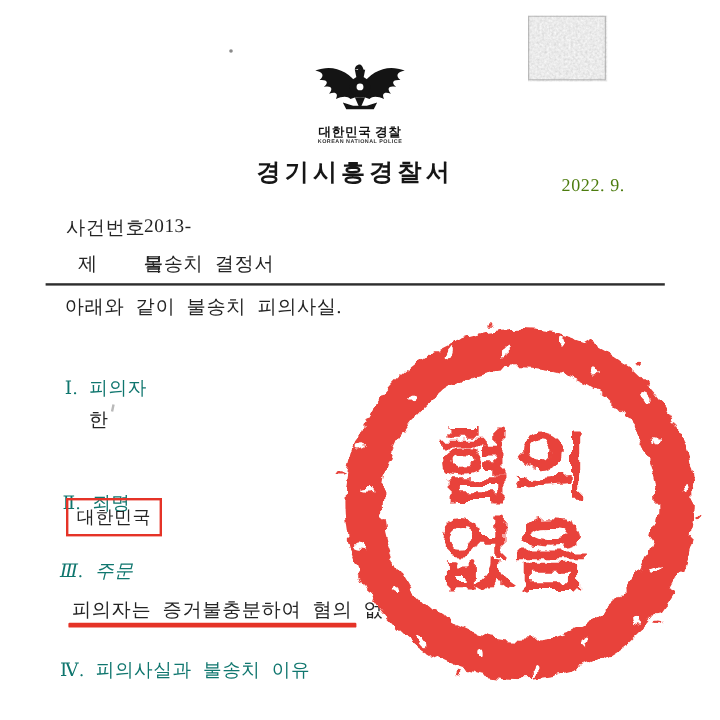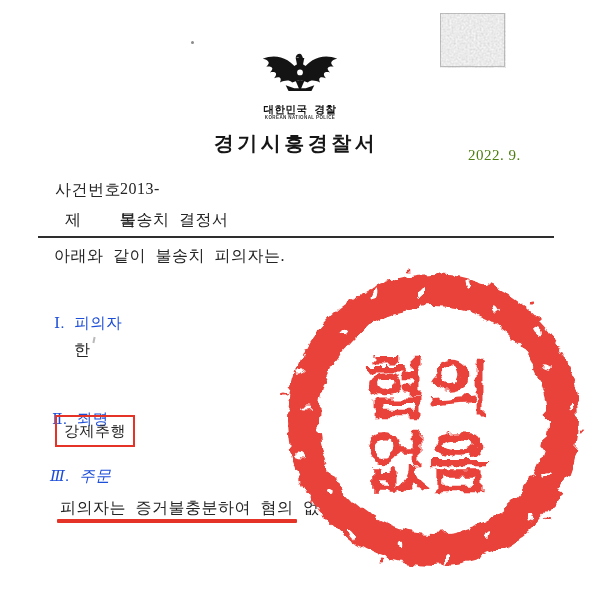--- a/index.html
+++ b/index.html
@@ -1,23 +1,23 @@
 <!DOCTYPE html>
 <html><head>
 <meta charset="utf-8">
 <style>
   html,body{margin:0;padding:0;background:#fff;}
   .page{position:relative;width:600px;height:600px;background:#ffffff;overflow:hidden;
         font-family:"Liberation Serif","DejaVu Serif",serif;color:#222;}
   .abs{position:absolute;}
   .body-txt{font-size:16px;font-weight:500;letter-spacing:0.5px;word-spacing:5px;color:#242424;white-space:pre;}
-  .heading{font-size:15.5px;font-weight:500;letter-spacing:0.5px;word-spacing:5px;color:#1d4ed8;white-space:pre;text-align:right;}
+  .heading{font-size:15.5px;font-weight:500;letter-spacing:0.5px;word-spacing:5px;color:#0f766e;white-space:pre;text-align:right;}
   .station-title{left:0;top:130px;width:600px;text-align:center;transform:translateX(-4px);
         font-size:20px;font-weight:600;letter-spacing:3.5px;color:#161616;}
-  .emblem-kr{left:240px;top:103px;width:120px;text-align:center;font-family:Liberation Mono, monospace;
+  .emblem-kr{left:240px;top:103px;width:120px;text-align:center;font-family:Liberation Serif, serif;
         font-size:10.5px;font-weight:700;color:#111;letter-spacing:0.5px;}
   .emblem-en{left:240px;top:115px;width:120px;text-align:center;font-family:"Liberation Sans","DejaVu Sans",sans-serif;
         font-size:4.5px;font-weight:700;color:#333;letter-spacing:0.4px;}
   .date{left:468px;top:147px;font-size:15px;color:#4d7c0f;letter-spacing:0.5px;}
   .divider{left:38px;top:236px;width:516px;height:2px;background:#2e2e2e;}
   .charge-box{left:55px;top:415px;width:80px;height:32px;border:2.5px solid #e53327;
         display:flex;align-items:center;justify-content:center;box-sizing:border-box;}
   .charge-box span{font-size:15px;font-weight:500;letter-spacing:0.5px;color:#242424;}
   .red-underline{left:57px;top:519px;width:240px;height:3.5px;background:#e53327;border-radius:1px;}
   .scan-dot{left:191px;top:41px;width:3px;height:3px;border-radius:50%;background:#8a8a8a;}
@@ -73,35 +73,36 @@
   <div class="abs date">2022.  9.</div>
 
   <div class="abs body-txt" style="left:55px;top:180px;">사건번호</div>
   <div class="abs body-txt" style="left:120px;top:180px;">2013-</div>
 
   <div class="abs body-txt" style="left:65px;top:210px;">제    목</div>
   <div class="abs body-txt" style="left:120px;top:210px;text-align:right;">불송치 결정서</div>
 
   <div class="abs divider"></div>
 
-  <div class="abs body-txt" style="left:54px;top:246px;">아래와 같이 불송치 피의자는.</div>
+  <div class="abs body-txt" style="left:54px;top:246px;">아래와 같이 불송치 피의사실.</div>
 
   <div class="abs heading" style="left:54px;top:313px;">Ⅰ. 피의자</div>
   <div class="abs body-txt" style="left:74px;top:340px;">한</div>
   <div class="abs smudge"></div>
 
   <div class="abs heading" style="left:52px;top:409px;">Ⅱ. 죄명</div>
   <div class="abs charge-box">
-    <span>강제추행</span>
+    <span>대한민국</span>
   </div>
 
   <div class="abs heading" style="left:50px;top:466px;font-style:italic;">Ⅲ. 주문</div>
   <div class="abs body-txt" style="left:60px;top:498px;">피의자는 증거불충분하여 혐의 없다.</div>
   <div class="abs red-underline"></div>
 
+  <div class="abs heading" style="left:50px;top:548px;">Ⅳ. 피의사실과 불송치 이유</div>
 
   <div class="abs stamp-wrap">
     <svg viewBox="0 0 314 314" width="314" height="314">
       <defs>
         <filter id="fGrunge" x="-12%" y="-12%" width="124%" height="124%">
           <feTurbulence type="fractalNoise" baseFrequency="0.07" numOctaves="3" seed="11" result="warp"></feTurbulence>
           <feDisplacementMap in="SourceGraphic" in2="warp" scale="12" xChannelSelector="R" yChannelSelector="G"></feDisplacementMap>
         </filter>
       </defs>
       <g filter="url(#fGrunge)">

